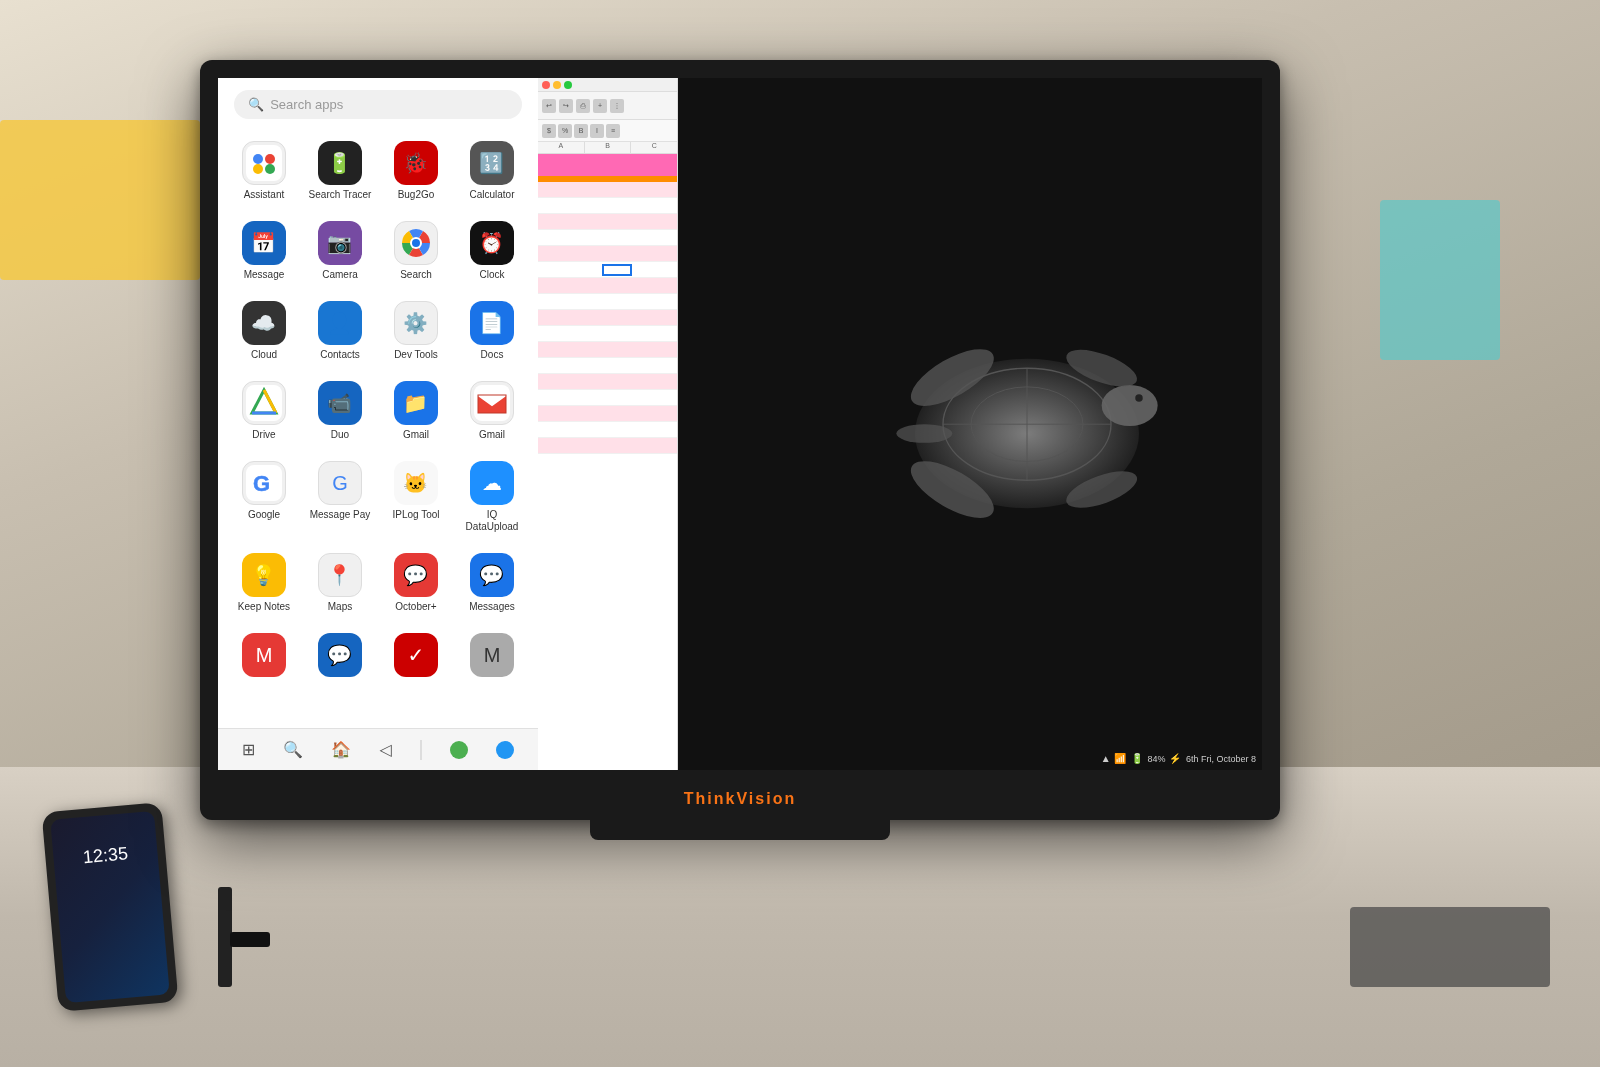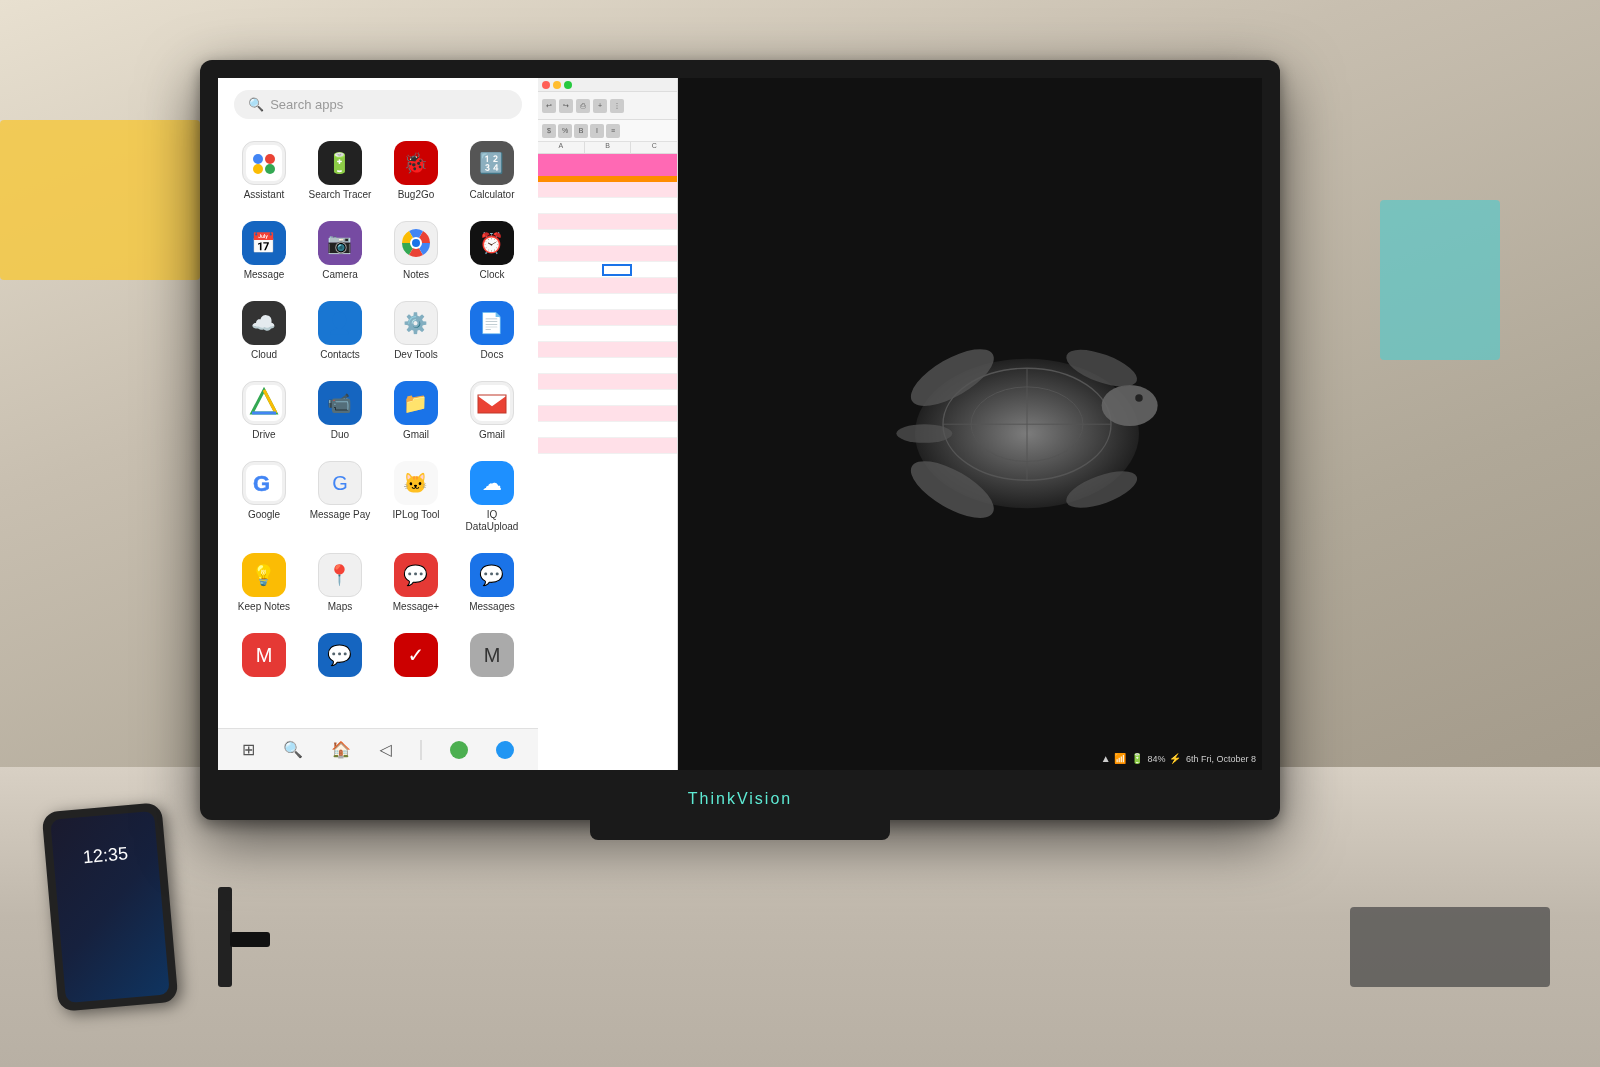--- a/index.html
+++ b/index.html
@@ -97,23 +97,23 @@
       overflow: hidden;
       display: flex;
     }
 
     
     .thinkvision-label {
       position: absolute;
       bottom: 12px;
       left: 50%;
       transform: translateX(-50%);
-      color: #5eead4;
+      color: #f97316;
       font-size: 16px;
-      font-weight: 400;
+      font-weight: 700;
       letter-spacing: 2px;
       white-space: nowrap;
     }
 
     
     .android-panel {
       width: 320px;
       height: 100%;
       background: #ffffff;
       display: flex;
@@ -467,21 +467,21 @@
       <path d="M16 16 L30 16 A14 14 0 0 0 23 4z" fill="#ea4335"></path>
       <path d="M16 16 L23 4 A14 14 0 0 0 9 4z" fill="#4285f4"></path>
       <path d="M16 16 L9 4 A14 14 0 0 0 2 16z" fill="#fbbc04"></path>
       <path d="M16 16 L2 16 A14 14 0 0 0 9 28z" fill="#34a853"></path>
       <path d="M16 16 L9 28 A14 14 0 0 0 23 28z" fill="#ea4335"></path>
       <path d="M16 16 L23 28 A14 14 0 0 0 30 16z" fill="#4285f4"></path>
       <circle cx="16" cy="16" r="6" fill="white"></circle>
       <circle cx="16" cy="16" r="4" fill="#1a73e8"></circle>
     </svg>
               </div>
-              <div class="app-name">Notes</div>
+              <div class="app-name">Search</div>
             </div>
             <div class="app-item">
               <div class="app-icon" style="background: rgb(17, 17, 17); color: rgb(255, 255, 255); font-size: 20px; border: none;">⏰</div>
               <div class="app-name">Clock</div>
             </div>
             <div class="app-item">
               <div class="app-icon" style="background: rgb(51, 51, 51); color: rgb(255, 255, 255); font-size: 20px; border: none;">☁️</div>
               <div class="app-name">Cloud</div>
             </div>
             <div class="app-item">
@@ -551,21 +551,21 @@
             <div class="app-item">
               <div class="app-icon" style="background: rgb(251, 188, 4); color: rgb(51, 51, 51); font-size: 20px; border: none;">💡</div>
               <div class="app-name">Keep Notes</div>
             </div>
             <div class="app-item">
               <div class="app-icon" style="background: rgb(240, 240, 240); color: rgb(51, 51, 51); font-size: 20px; border: 1px solid rgb(221, 221, 221);">📍</div>
               <div class="app-name">Maps</div>
             </div>
             <div class="app-item">
               <div class="app-icon" style="background: rgb(229, 57, 53); color: rgb(255, 255, 255); font-size: 20px; border: none;">💬</div>
-              <div class="app-name">Message+</div>
+              <div class="app-name">October+</div>
             </div>
             <div class="app-item">
               <div class="app-icon" style="background: rgb(26, 115, 232); color: rgb(255, 255, 255); font-size: 20px; border: none;">💬</div>
               <div class="app-name">Messages</div>
             </div>
             <div class="app-item">
               <div class="app-icon" style="background: rgb(229, 57, 53); color: rgb(255, 255, 255); font-size: 20px; border: none;">M</div>
               <div class="app-name"></div>
             </div>
             <div class="app-item">

